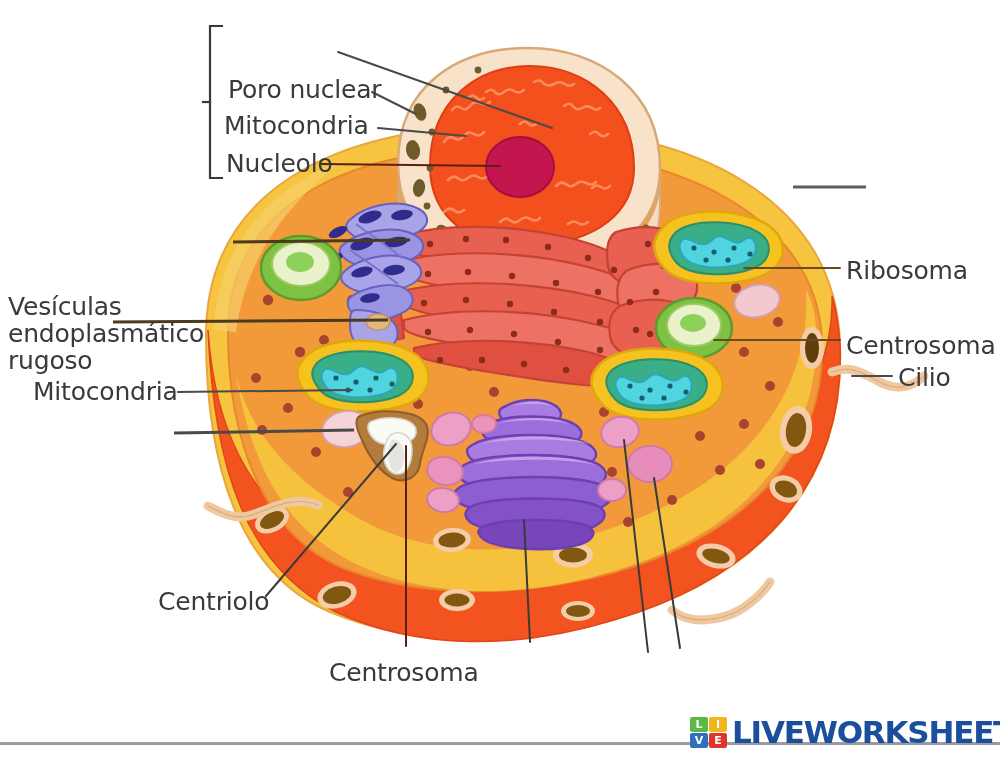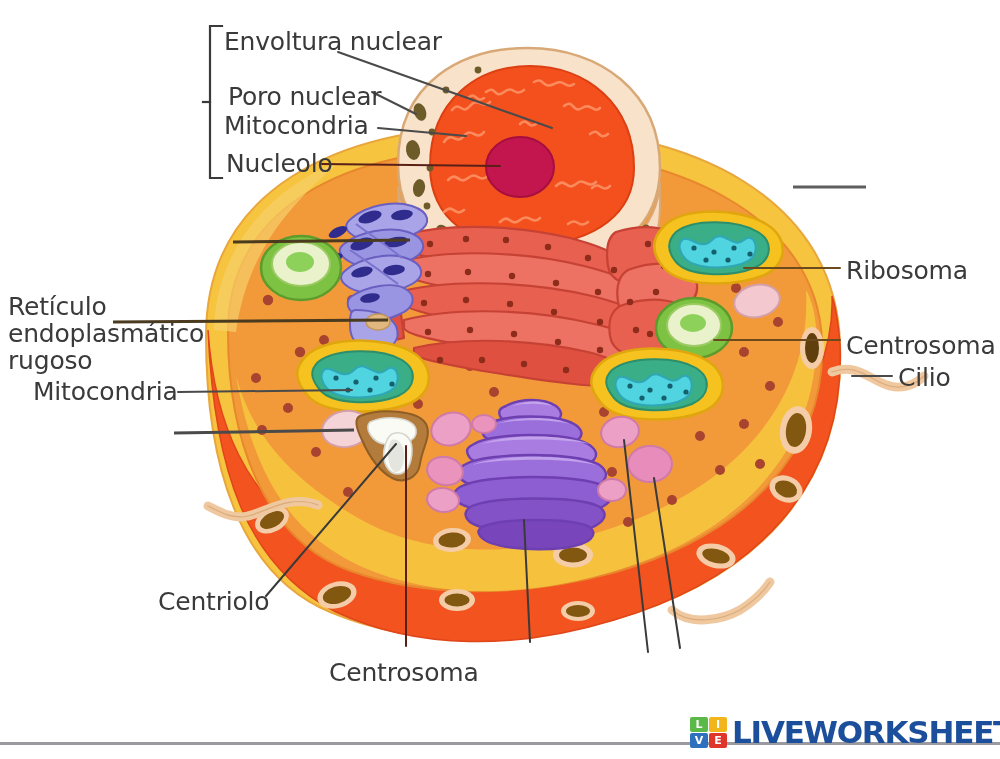--- a/index.html
+++ b/index.html
@@ -482,26 +482,25 @@
       <line x1="113" y1="322" x2="388" y2="320" stroke="#4A3A1E"></line>
       <line x1="174" y1="433" x2="354" y2="430" stroke="#4A4A4A"></line>
     </g>
 
     <g stroke="#3A3A3A" stroke-width="2.2" fill="none" stroke-linecap="square">
       <path d="M222,26 L210,26 L210,178 L222,178"></path>
       <line x1="203" y1="102" x2="210" y2="102"></line>
     </g>
   </svg>
 
-  <div class="lbl" style="left:224px;top:28px;">Envoltura nuclear</div>
-  <div class="lbl" style="left:228px;top:83px;">Poro nuclear</div>
+  <div class="lbl" style="left:228px;top:76px;">Poro nuclear</div>
   <div class="lbl" style="left:224px;top:112px;">Mitocondria</div>
   <div class="lbl" style="left:226px;top:150px;">Nucleolo</div>
 
-  <div class="lbl" style="left:8px;top:293px;">Retículo
+  <div class="lbl" style="left:8px;top:293px;">Vesículas
 endoplasmático
 rugoso</div>
   <div class="lbl" style="left:33px;top:378px;">Mitocondria</div>
 
   <div class="lbl" style="left:846px;top:257px;">Ribosoma</div>
   <div class="lbl" style="left:846px;top:332px;">Centrosoma</div>
   <div class="lbl" style="left:898px;top:364px;">Cilio</div>
 
   <div class="lbl" style="left:158px;top:588px;">Centriolo</div>
   <div class="lbl" style="left:329px;top:659px;">Centrosoma</div>

